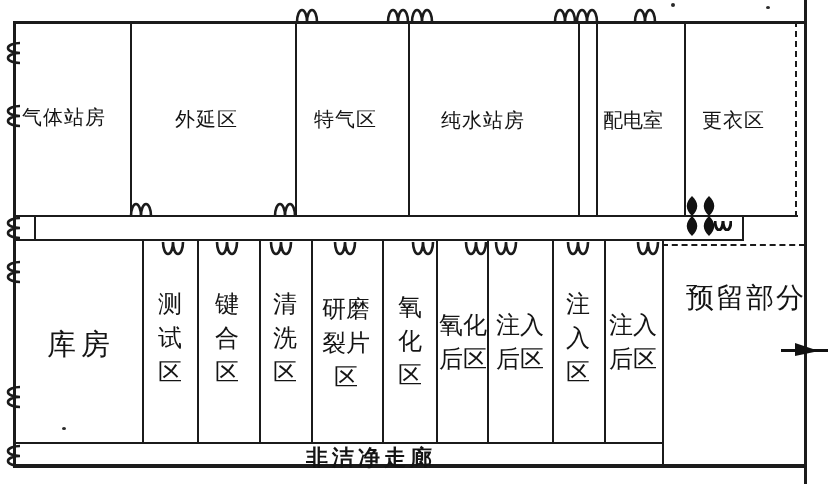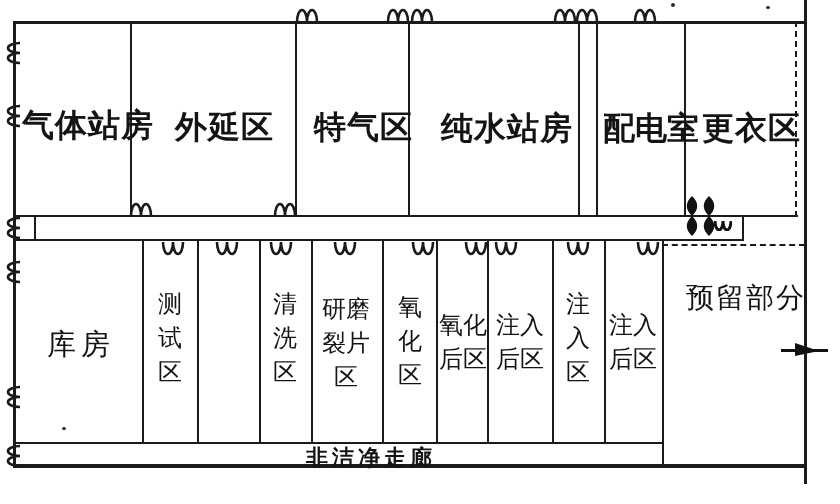--- a/index.html
+++ b/index.html
@@ -2,21 +2,21 @@
 <html><head>
 <meta charset="utf-8">
 <style>
   html,body{margin:0;padding:0;background:#fff;}
   .stage{position:relative;width:840px;height:504px;background:#fff;overflow:hidden;
          font-family:"Liberation Serif","DejaVu Serif",serif;color:#141414;}
   .w{position:absolute;background:#1b1b1b;}
   .wd-t{position:absolute;border-top:2px dashed #1b1b1b;height:0;}
   .wd-l{position:absolute;border-left:2px dashed #1b1b1b;width:0;}
   .lbl{position:absolute;white-space:nowrap;}
-  .lbl-room{font-size:32px;letter-spacing:1px;font-weight:bold;}
+  .lbl-room{font-size:20px;letter-spacing:1px;}
   .lbl-corr{font-size:22px;letter-spacing:4px;font-weight:600;}
   .vcol{position:absolute;white-space:normal;word-break:break-all;text-align:center;
         font-size:24px;line-height:34px;}
   .door{position:absolute;width:24px;height:14px;line-height:0;}
   .door.down{transform:rotate(180deg);}
   .door.left{transform:rotate(-90deg);}
   .door-sm{position:absolute;width:18px;height:10px;line-height:0;transform:rotate(180deg);}
   .blob{position:absolute;line-height:0;}
   .speck{position:absolute;background:#2a2a2a;border-radius:50%;}
   .arrow-line{position:absolute;background:#111;}
@@ -154,20 +154,21 @@
   <div class="lbl lbl-room" style="left:175px;top:106px;">外延区</div>
   <div class="lbl lbl-room" style="left:314px;top:106px;">特气区</div>
   <div class="lbl lbl-room" style="left:441px;top:107px;">纯水站房</div>
   <div class="lbl lbl-room" style="left:603px;top:107px;letter-spacing:0;">配电室</div>
   <div class="lbl lbl-room" style="left:702px;top:107px;">更衣区</div>
 
   <div class="lbl lbl-corr" style="left:306px;top:443px;">非洁净走廊</div>
 
   <div class="lbl" style="left:47px;top:325px;font-size:29px;letter-spacing:5px;">库房</div>
   <div class="vcol" style="left:157px;top:287px;width:26px;">测试区</div>
+  <div class="vcol" style="left:214px;top:287px;width:26px;">键合区</div>
   <div class="vcol" style="left:272px;top:287px;width:26px;">清洗区</div>
   <div class="vcol" style="left:320px;top:292px;width:52px;">研磨裂片区</div>
   <div class="vcol" style="left:397px;top:290px;width:26px;">氧化区</div>
   <div class="vcol" style="left:438px;top:308px;width:50px;">氧化后区</div>
   <div class="vcol" style="left:495px;top:308px;width:50px;">注入后区</div>
   <div class="vcol" style="left:565px;top:287px;width:26px;">注入区</div>
   <div class="vcol" style="left:608px;top:308px;width:50px;">注入后区</div>
   <div class="lbl" style="left:686px;top:279px;font-size:28px;letter-spacing:2px;">预留部分</div>
 
 </div>

